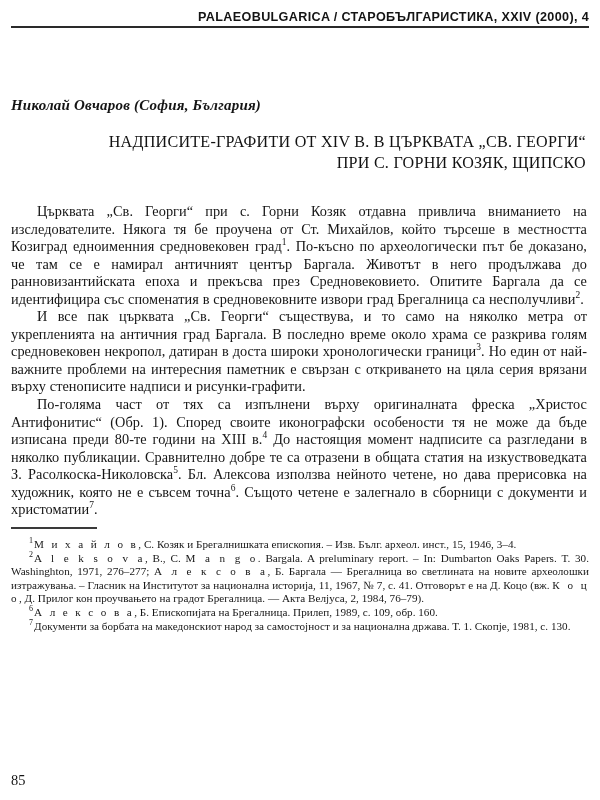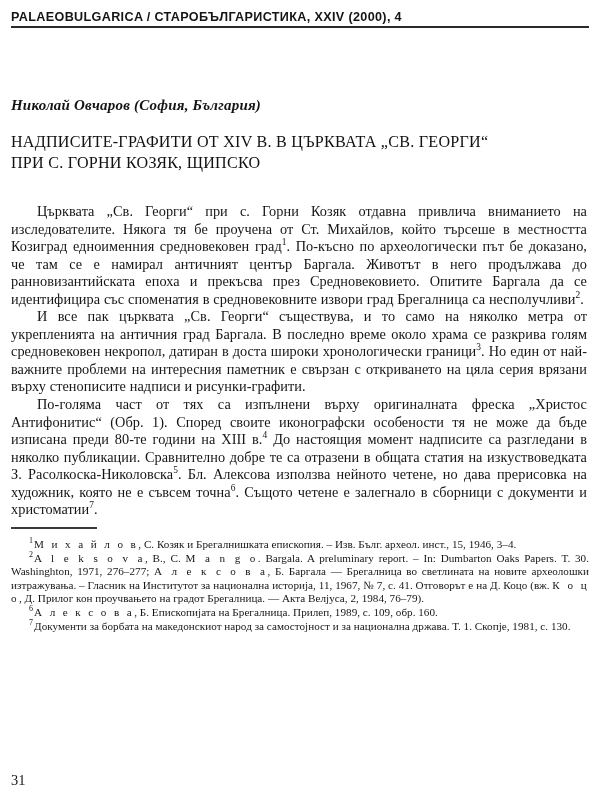--- a/index.html
+++ b/index.html
@@ -23,20 +23,21 @@
     padding: 0;
     box-sizing: border-box;
   }
 
   
   .running-head {
     position: absolute;
     left: 11px;
     top: 10px;
     width: 578px;
+    text-align: right;
   }
   .running-head .rh-text {
     font-family: "Liberation Sans", "DejaVu Sans", sans-serif;
     font-size: 12.6px;
     font-weight: bold;
     letter-spacing: 0.35px;
     color: #141414;
     white-space: nowrap;
   }
   .running-head .rh-rule {
@@ -64,20 +65,21 @@
   .title {
     position: absolute;
     left: 11px;
     top: 131px;
     width: 575px;
     font-family: "Liberation Serif", "DejaVu Serif", serif;
     font-size: 16.1px;
     line-height: 21px;
     letter-spacing: 0.25px;
     color: #121212;
+    text-align: right;
   }
   .title .tline { display: block; white-space: nowrap; }
 
   
   .body-text {
     position: absolute;
     left: 11px;
     top: 203px;
     width: 576px;
   }
@@ -166,15 +168,15 @@
 
   <div class="fn-rule"></div>
 
   <div class="footnotes">
       <p><sup>1</sup><span class="sp">М и х а й л о в</span>, С. Козяк и Брегалнишката епископия. – Изв. Бълг. археол. инст., 15, 1946, 3–4.</p>
       <p><sup>2</sup><span class="sp">A l e k s o v a</span>, B., C. <span class="sp">M a n g o</span>. Bargala. A preluminary report. – In: Dumbarton Oaks Papers. T. 30. Washinghton, 1971, 276–277; <span class="sp">А л е к с о в а</span>, Б. Баргала — Брегалница во светлината на новите археолошки изтражувања. – Гласник на Институтот за национална историја, 11, 1967, № 7, с. 41. Отговорът е на Д. Коцо (вж. <span class="sp">К о ц о</span>, Д. Прилог кон проучвањето на градот Брегалница. — Акта Велјуса, 2, 1984, 76–79).</p>
       <p><sup>6</sup><span class="sp">А л е к с о в а</span>, Б. Епископијата на Брегалница. Прилеп, 1989, с. 109, обр. 160.</p>
       <p><sup>7</sup>Документи за борбата на македонскиот народ за самостојност и за национална држава. Т. 1. Скопје, 1981, с. 130.</p>
     </div>
 
-  <div class="folio">31</div>
+  <div class="folio">85</div>
 
 </div>
 
 </body></html>

